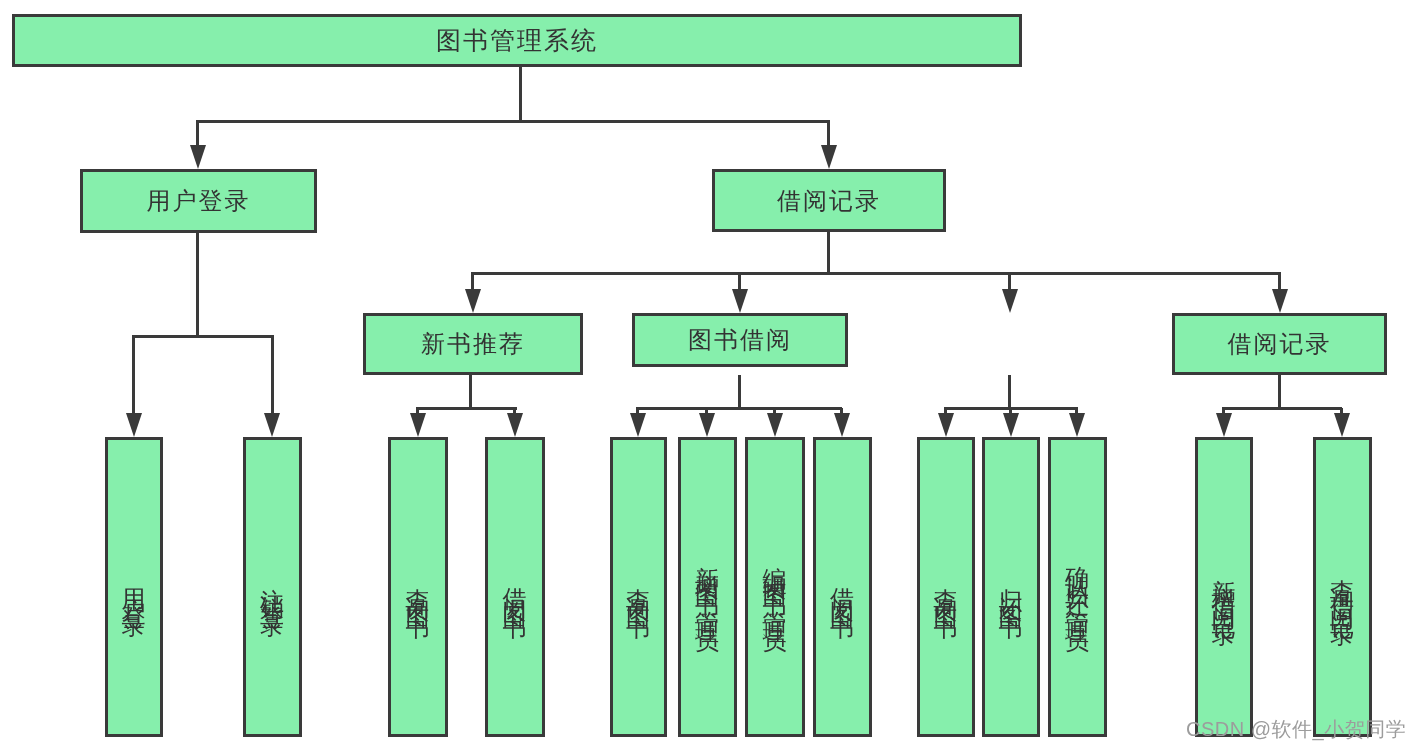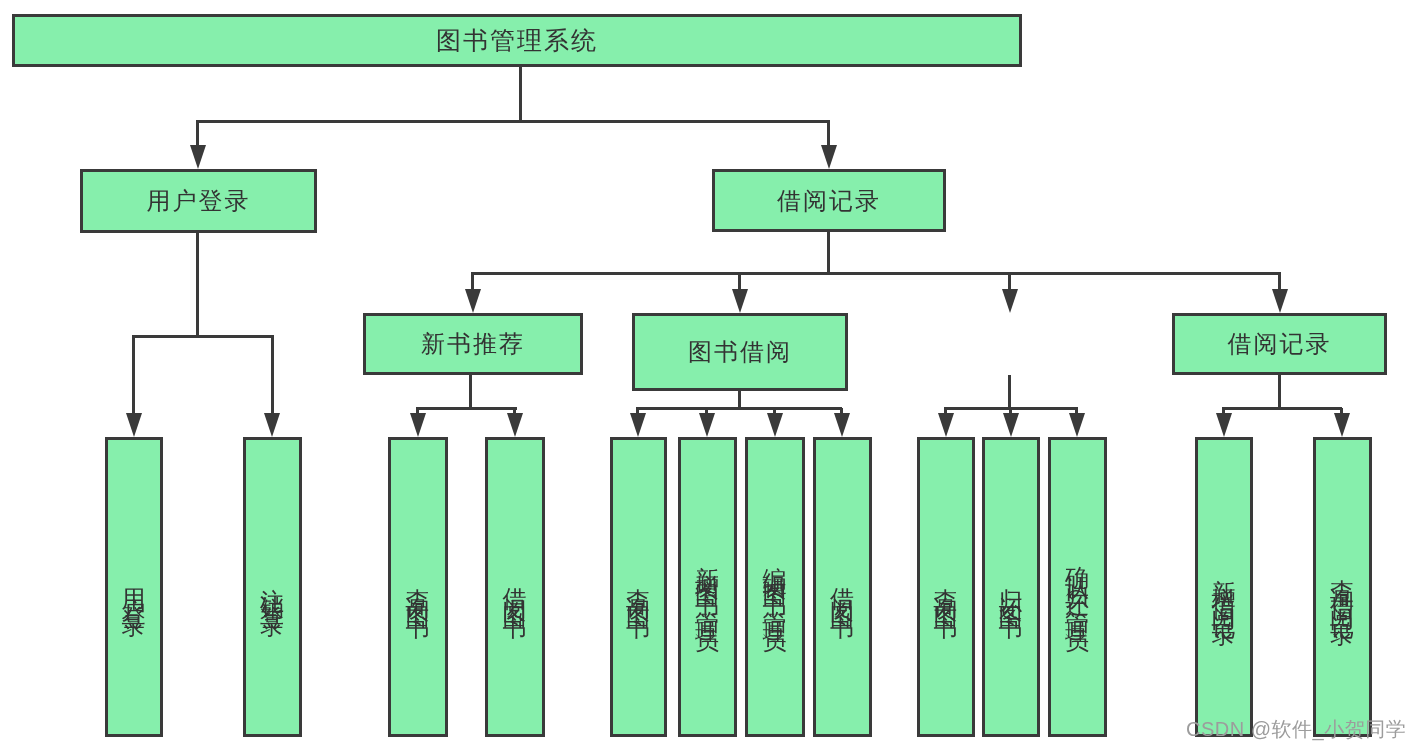--- a/index.html
+++ b/index.html
@@ -23,21 +23,21 @@
   .arrow {
     position:absolute; width:0; height:0; z-index:1;
     border-left:8px solid transparent; border-right:8px solid transparent;
     border-top:24px solid var(--line);
   }
   
   #root-box { left:12px;  top:14px;  width:1010px; height:53px; font-size:25px; }
   #ul-box   { left:80px;  top:169px; width:237px;  height:64px; }
   #bm-box   { left:712px; top:169px; width:234px;  height:63px; }
   #nb-box   { left:363px; top:313px; width:220px;  height:62px; }
-  #bb-box   { left:632px; top:313px; width:216px;  height:78px; }
+  #bb-box   { left:632px; top:313px; width:216px;  height:54px; }
   #cb-box   { left:903px; top:313px; width:215px;  height:62px; }
   #br-box   { left:1172px;top:313px; width:215px;  height:62px; }
   
   #g1a { left:105px;  width:58px; }
   #g1b { left:243px;  width:59px; }
   #g2a { left:388px;  width:60px; }
   #g2b { left:485px;  width:60px; }
   #g3a { left:610px;  width:57px; }
   #g3b { left:678px;  width:59px; }
   #g3c { left:745px;  width:60px; }

